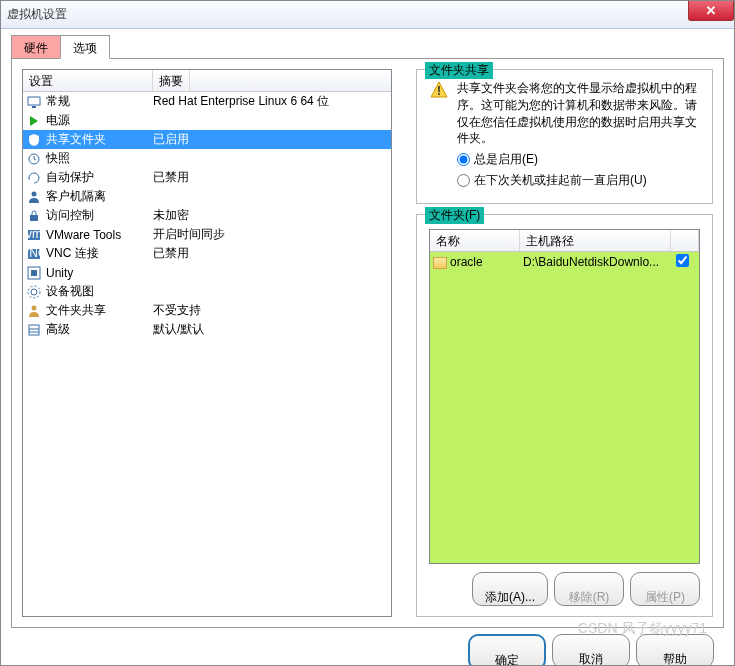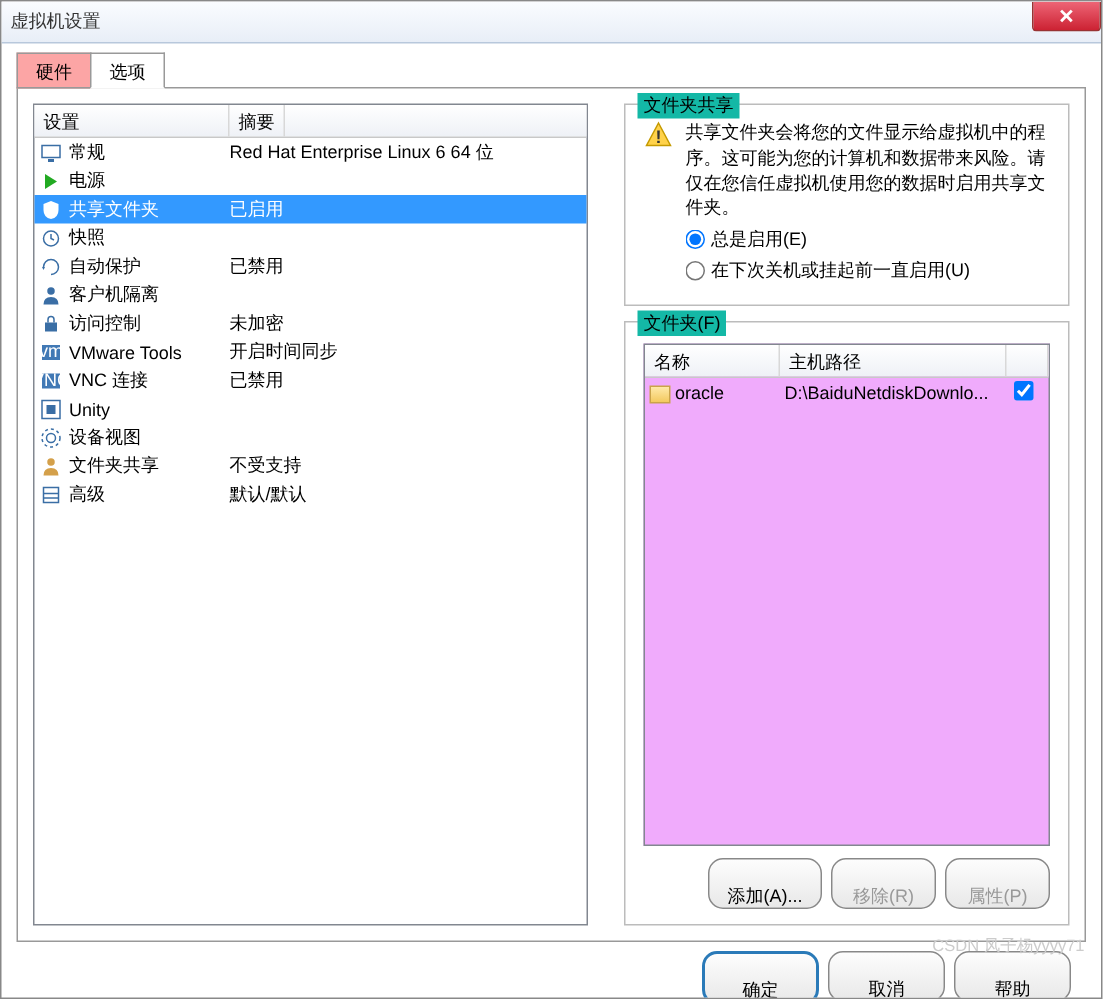--- a/index.html
+++ b/index.html
@@ -21,34 +21,34 @@
 .row .ic{width:16px;height:16px;margin-right:4px;flex-shrink:0;display:flex;align-items:center;justify-content:center}
 .row .lbl{width:107px;flex-shrink:0}
 .row.sel{background:#3399ff;color:#fff}
 .right{flex:1;display:flex;flex-direction:column;gap:10px}
 .group{border:1px solid #bcbcbc;padding:10px 12px;position:relative}
 .group-title{position:absolute;top:-8px;left:8px;background:#14b8a6;padding:0 4px}
 .warn{display:flex;gap:8px}
 .warn-icon{width:20px;flex-shrink:0}
 .radio-row{display:flex;align-items:center;gap:4px;margin:4px 0;padding-left:28px}
 .folder-group{flex:1;display:flex;flex-direction:column}
-.folder-list{border:1px solid #828790;flex:1;background:#f0abfc;margin-top:4px}
+.folder-list{border:1px solid #828790;flex:1;background:#bef264;margin-top:4px}
 .folder-head{display:flex;background:linear-gradient(#fff,#eef1f6);border-bottom:1px solid #c8c8c8;height:22px}
 .folder-head div{padding:3px 6px;border-right:1px solid #d8d8d8}
 .fcol1{width:90px}
 .fcol2{flex:1}
 .fcol3{width:28px}
 .frow{display:flex;align-items:center;height:20px;padding:0 3px}
 .btnrow{display:flex;gap:6px;justify-content:flex-end;margin-top:8px}
 .btn{min-width:70px;height:22px;border:1px solid #888;background:linear-gradient(#fdfdfd,#e8e8e8);padding:16px 12px;cursor:pointer;border-radius:10px}
 .btn:disabled{color:#999}
 .footer{display:flex;justify-content:flex-end;gap:6px;padding:6px 10px 0 0}
 .footer .btn{min-width:78px}
 .footer .btn.primary{border:2px solid #2a7ab8}
-.wm{position:absolute;right:12px;bottom:28px;color:#ccc;font-size:11px;pointer-events:none}
+.wm{position:absolute;right:28px;bottom:28px;color:#ccc;font-size:14px;pointer-events:none}
 input[type=radio]{margin:0}
 input[type=checkbox]{margin:0}
 </style>
 </head>
 <body>
 
 <div class="titlebar">
   <span class="titlebar-text">虚拟机设置</span>
   <div class="close-btn">✕</div>
 </div>

